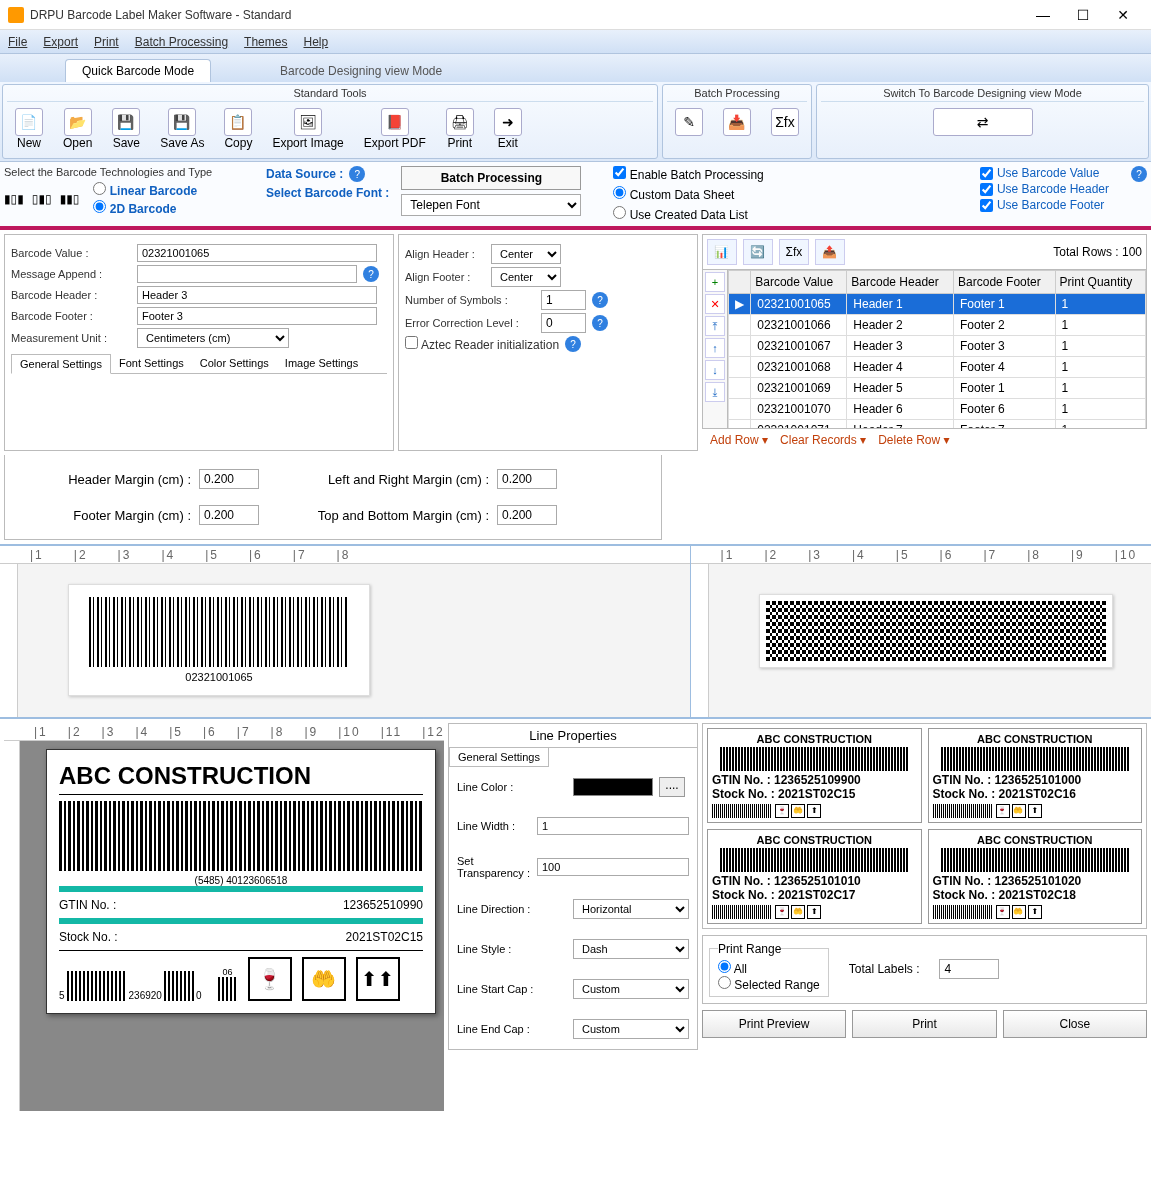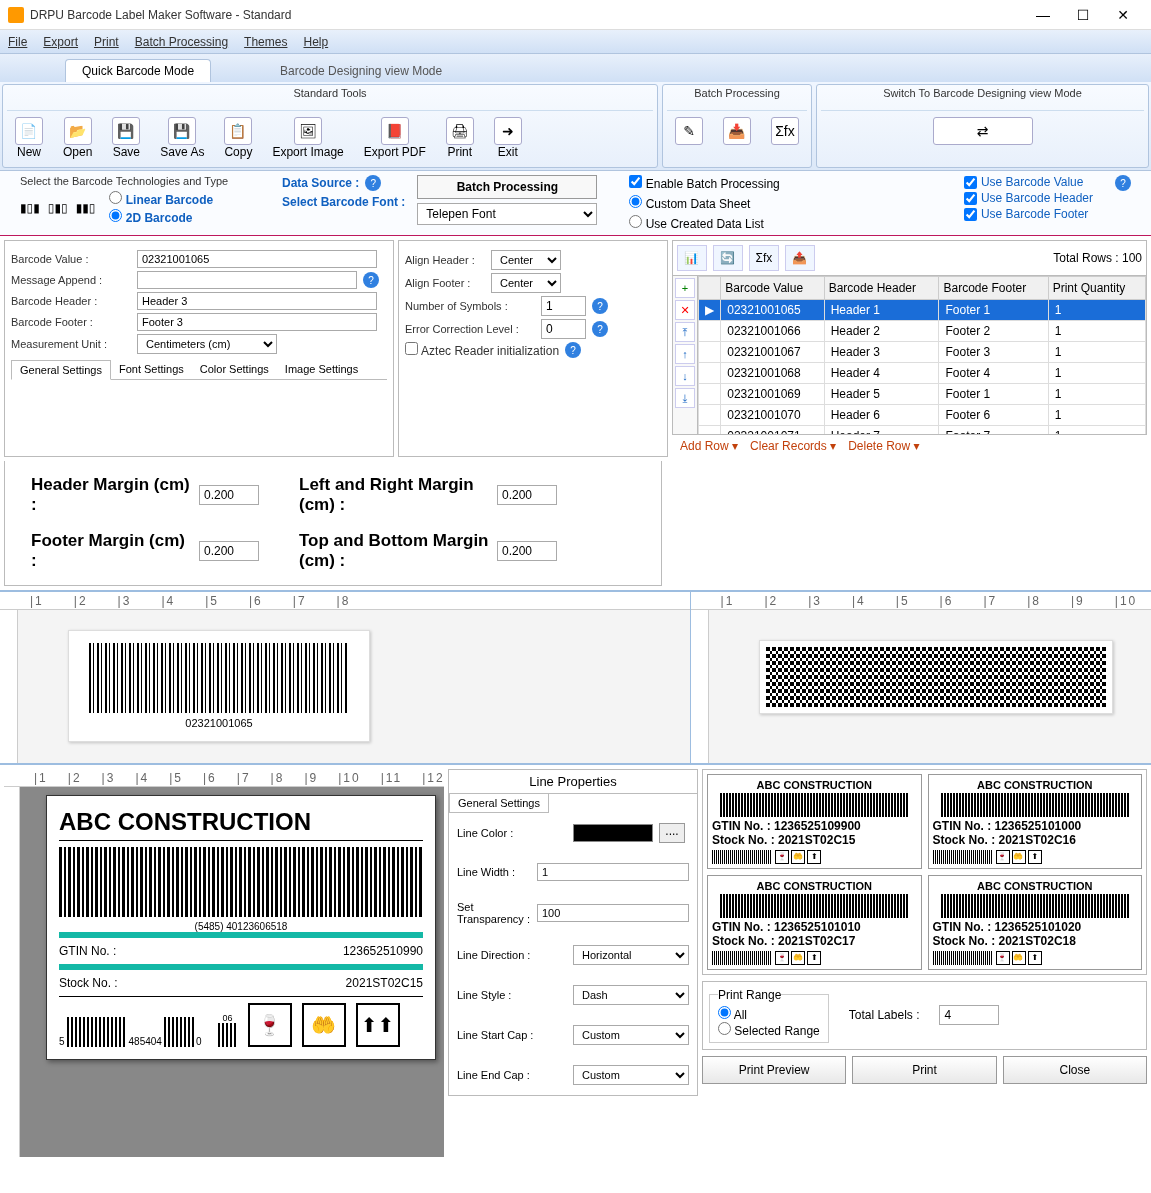--- a/index.html
+++ b/index.html
@@ -8,40 +8,40 @@
 .titlebar .icon { width: 16px; height: 16px; background: #f90; margin-right: 6px; border-radius: 2px; }
 .titlebar .title { flex: 1; color: #333; }
 .titlebar .winbtn { width: 40px; text-align: center; font-size: 14px; cursor: pointer; }
 .menubar { background: linear-gradient(#e8f0fb,#d0e0f5); height: 24px; display: flex; align-items: center; padding: 0 8px; gap: 16px; border-bottom: 1px solid #b0c4de; }
 .menubar span { text-decoration: underline; color: #333; cursor: pointer; }
 .tabstrip { background: linear-gradient(#e8f0fb,#d0e0f5); height: 28px; display: flex; align-items: flex-end; padding: 0 20px; gap: 8px; }
 .tabstrip .tab { padding: 4px 16px; background: #fff; border: 1px solid #b0c4de; border-bottom: none; border-radius: 4px 4px 0 0; cursor: pointer; margin-left: 45px; }
 .tabstrip .tab.inactive { background: transparent; color: #555; border: none; }
 .ribbon { background: linear-gradient(#f0f6ff,#dce8f8); display: flex; padding: 2px; gap: 4px; border-bottom: 1px solid #b0c4de; }
 .ribbongroup { border: 1px solid #b0c4de; border-radius: 3px; background: linear-gradient(#f8fbff,#e8f0fb); padding: 2px 4px; }
-.ribbontitle { text-align: center; font-size: 11px; color: #333; border-bottom: 1px solid #cde; padding-bottom: 11px; }
+.ribbontitle { text-align: center; font-size: 11px; color: #333; border-bottom: 1px solid #cde; padding-bottom: 2px; }
 .ribbonbtns { display: flex; gap: 4px; padding: 4px 0; }
 .rbtn { display: flex; flex-direction: column; align-items: center; padding: 2px 8px; cursor: pointer; font-size: 11px; }
 .rbtn .ic { width: 28px; height: 28px; border: 1px solid #aac; background: #fff; border-radius: 3px; display: flex; align-items: center; justify-content: center; font-size: 14px; }
-.optionsbar { display: flex; padding: 4px 20px; gap: 12px; align-items: flex-start; border-bottom: 1px solid #be185d; background: #fafcff; }
+.optionsbar { display: flex; padding: 4px 4px; gap: 12px; align-items: flex-start; border-bottom: 4px solid #be185d; background: #fafcff; }
 .optlabel { color: #333; font-size: 11px; }
 .bluelink { color: #1060c0; font-weight: bold; }
 .optionsbar .col { display: flex; flex-direction: column; gap: 4px; }
 .bigbtn { border: 1px solid #999; background: #f8f8f8; padding: 4px 20px; font-weight: bold; cursor: pointer; }
 select, input[type=text], input[type=number] { border: 1px solid #aaa; padding: 2px 4px; background: #fff; }
 .midrow { display: flex; padding: 4px; gap: 4px; }
 .panel { border: 1px solid #bbb; padding: 6px; }
 .formrow { display: flex; align-items: center; margin: 3px 0; gap: 6px; }
 .formrow label { width: 120px; font-size: 11px; color: #333; }
 .formrow input[type=text], .formrow select { width: 160px; font-size: 11px; }
 .subtabs { display: flex; border-bottom: 1px solid #bbb; margin-top: 6px; }
 .subtabs .st { padding: 3px 8px; font-size: 11px; cursor: pointer; }
 .subtabs .st.active { border: 1px solid #bbb; border-bottom: 1px solid #fff; background: #fff; margin-bottom: -1px; }
 .marginrow { display: flex; align-items: center; gap: 8px; padding: 8px 20px; }
-.marginrow label { font-size: 17px; width: 160px; text-align: left; font-weight: bold; }
+.marginrow label { font-size: 13px; width: 160px; text-align: right; }
 .spinner { width: 60px; }
 .help { width: 16px; height: 16px; border-radius: 50%; background: #3080e0; color: #fff; display: inline-flex; align-items: center; justify-content: center; font-size: 10px; cursor: pointer; }
 .datapanel { flex: 1; }
 .toolbar2 { display: flex; align-items: center; padding: 4px; gap: 6px; border: 1px solid #bbb; border-bottom: none; }
 .toolbar2 .tbtn { width: 30px; height: 26px; border: 1px solid #cce; background: #f0f6ff; cursor: pointer; display: flex; align-items: center; justify-content: center; }
 .gridwrap { display: flex; border: 1px solid #bbb; height: 160px; }
 .gridtools { display: flex; flex-direction: column; gap: 2px; padding: 2px; border-right: 1px solid #bbb; background: #f8f8f8; }
 .gridtools .gb { width: 20px; height: 20px; border: 1px solid #cce; background: #fff; cursor: pointer; display: flex; align-items: center; justify-content: center; font-size: 11px; }
 table.datagrid { border-collapse: collapse; width: 100%; font-size: 11px; }
 table.datagrid th { background: #f0f0f0; border: 1px solid #ccc; padding: 4px; text-align: left; font-weight: normal; }
@@ -242,30 +242,30 @@
     <div class="formrow">
         <label>Barcode Header :</label>
         <input type="text" style="width: 240px;" value="Header 3">
       </div>
     <div class="formrow">
         <label>Barcode Footer :</label>
         <input type="text" style="width: 240px;" value="Footer 3">
       </div>
     <div class="formrow">
         <label>Measurement Unit :</label>
-        <select style="width:140px"><option>Centimeters (cm)</option></select>
+        <select style="width:152px"><option>Centimeters (cm)</option></select>
       </div>
     <div class="subtabs">
       <div class="st active">General Settings</div>
       <div class="st">Font Settings</div>
       <div class="st">Color Settings</div>
       <div class="st">Image Settings</div>
     </div>
   </div>
-  <div class="panel" style="width:270px">
+  <div class="panel" style="width:300px">
     <div class="formrow">
         <label style="width:80px">Align Header :</label>
         <select style="width:70px"><option>Center</option></select>
       </div>
     <div class="formrow">
         <label style="width:80px">Align Footer :</label>
         <select style="width:70px"><option>Center</option></select>
       </div>
     <div class="formrow">
         <label style="width:130px">Number of Symbols :</label>
@@ -471,21 +471,21 @@
               <span>123652510990</span>
             </div>
           <div class="labelrow">
               <span>Stock No.  :</span>
               <span>2021ST02C15</span>
             </div>
           <div class="symrow">
             <div style="display:flex;align-items:flex-end;gap:2px">
               <span style="font-size:10px">5</span>
               <div class="smallbars" style="width:60px"></div>
-              <span style="font-size:10px">485404</span>
+              <span style="font-size:10px">236920</span>
               <div class="smallbars" style="width:30px"></div>
               <span style="font-size:10px">0</span>
               <div style="margin-left:14px">
                 <div style="font-size:9px;text-align:center">06</div>
                 <div class="smallbars" style="width:20px;height:24px"></div>
               </div>
             </div>
             <div class="sym">🍷</div>
             <div class="sym">🤲</div>
             <div class="sym">⬆⬆</div>

